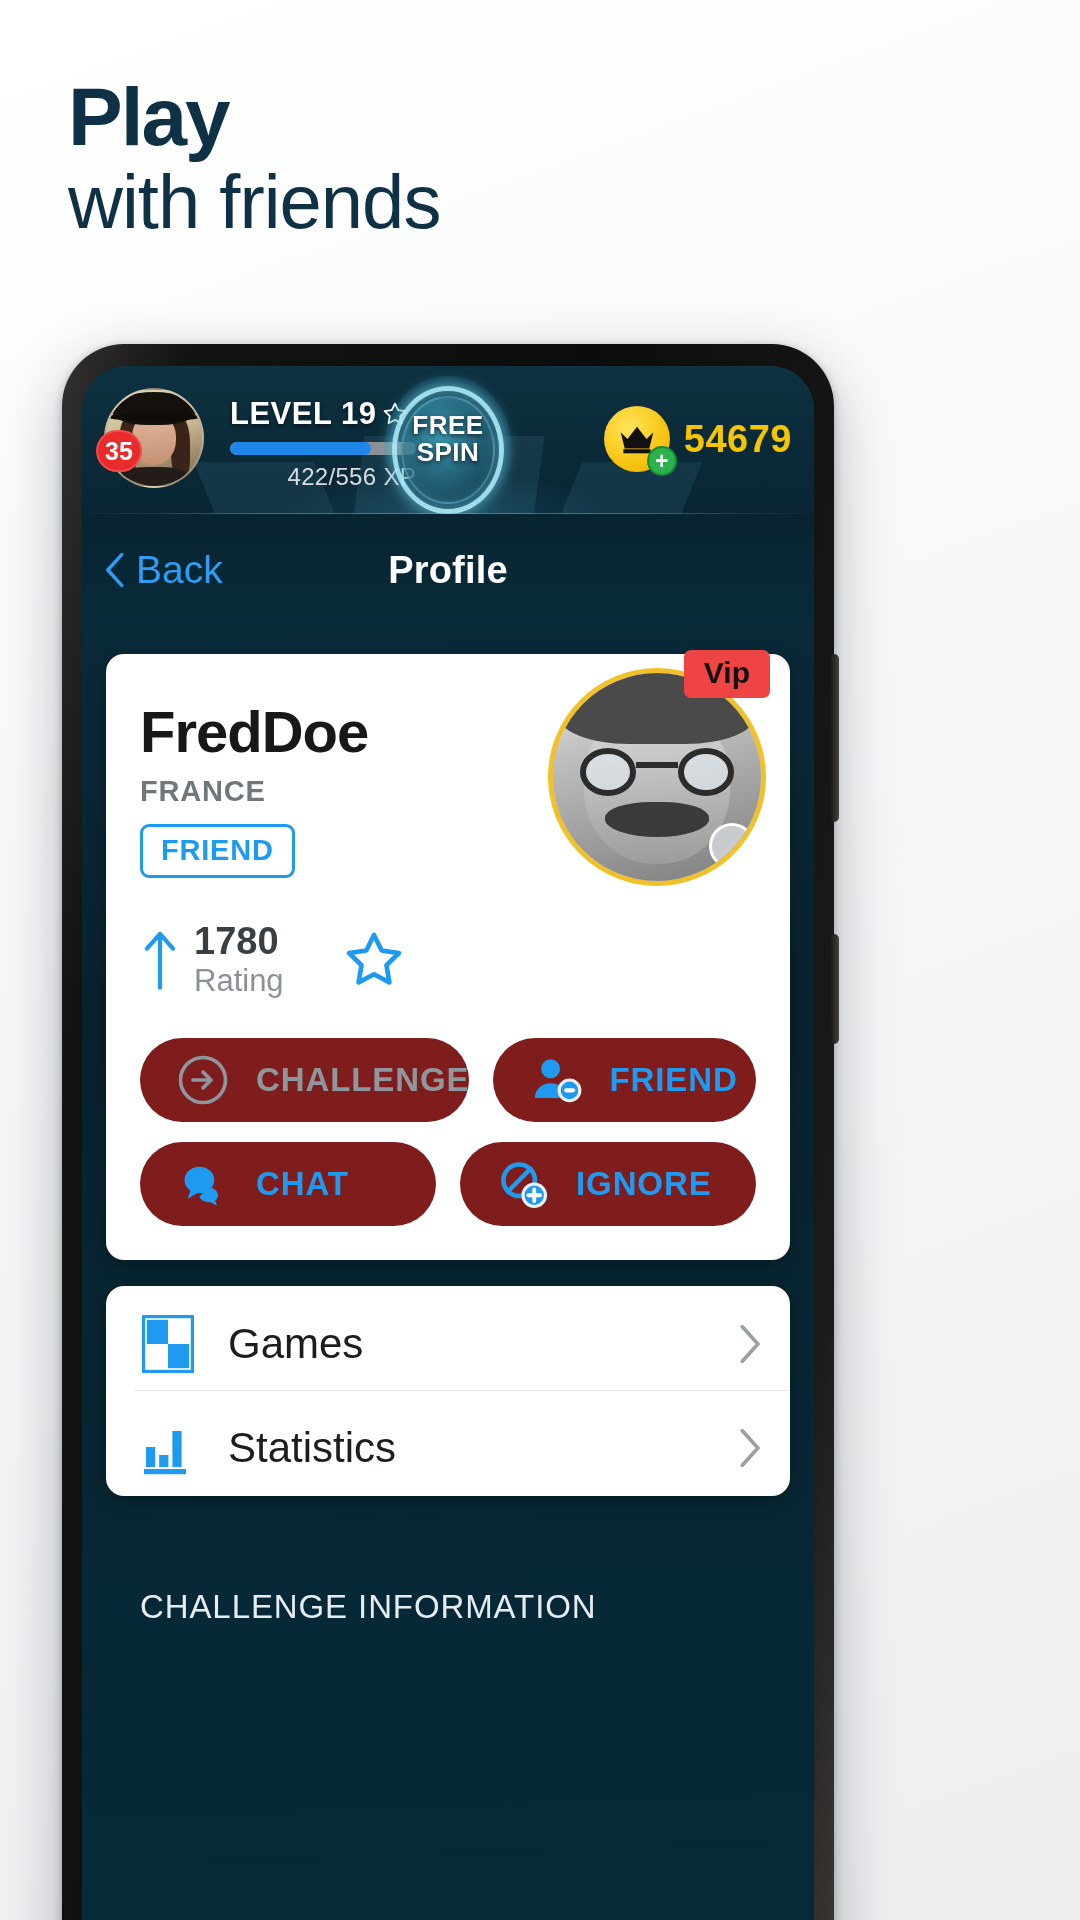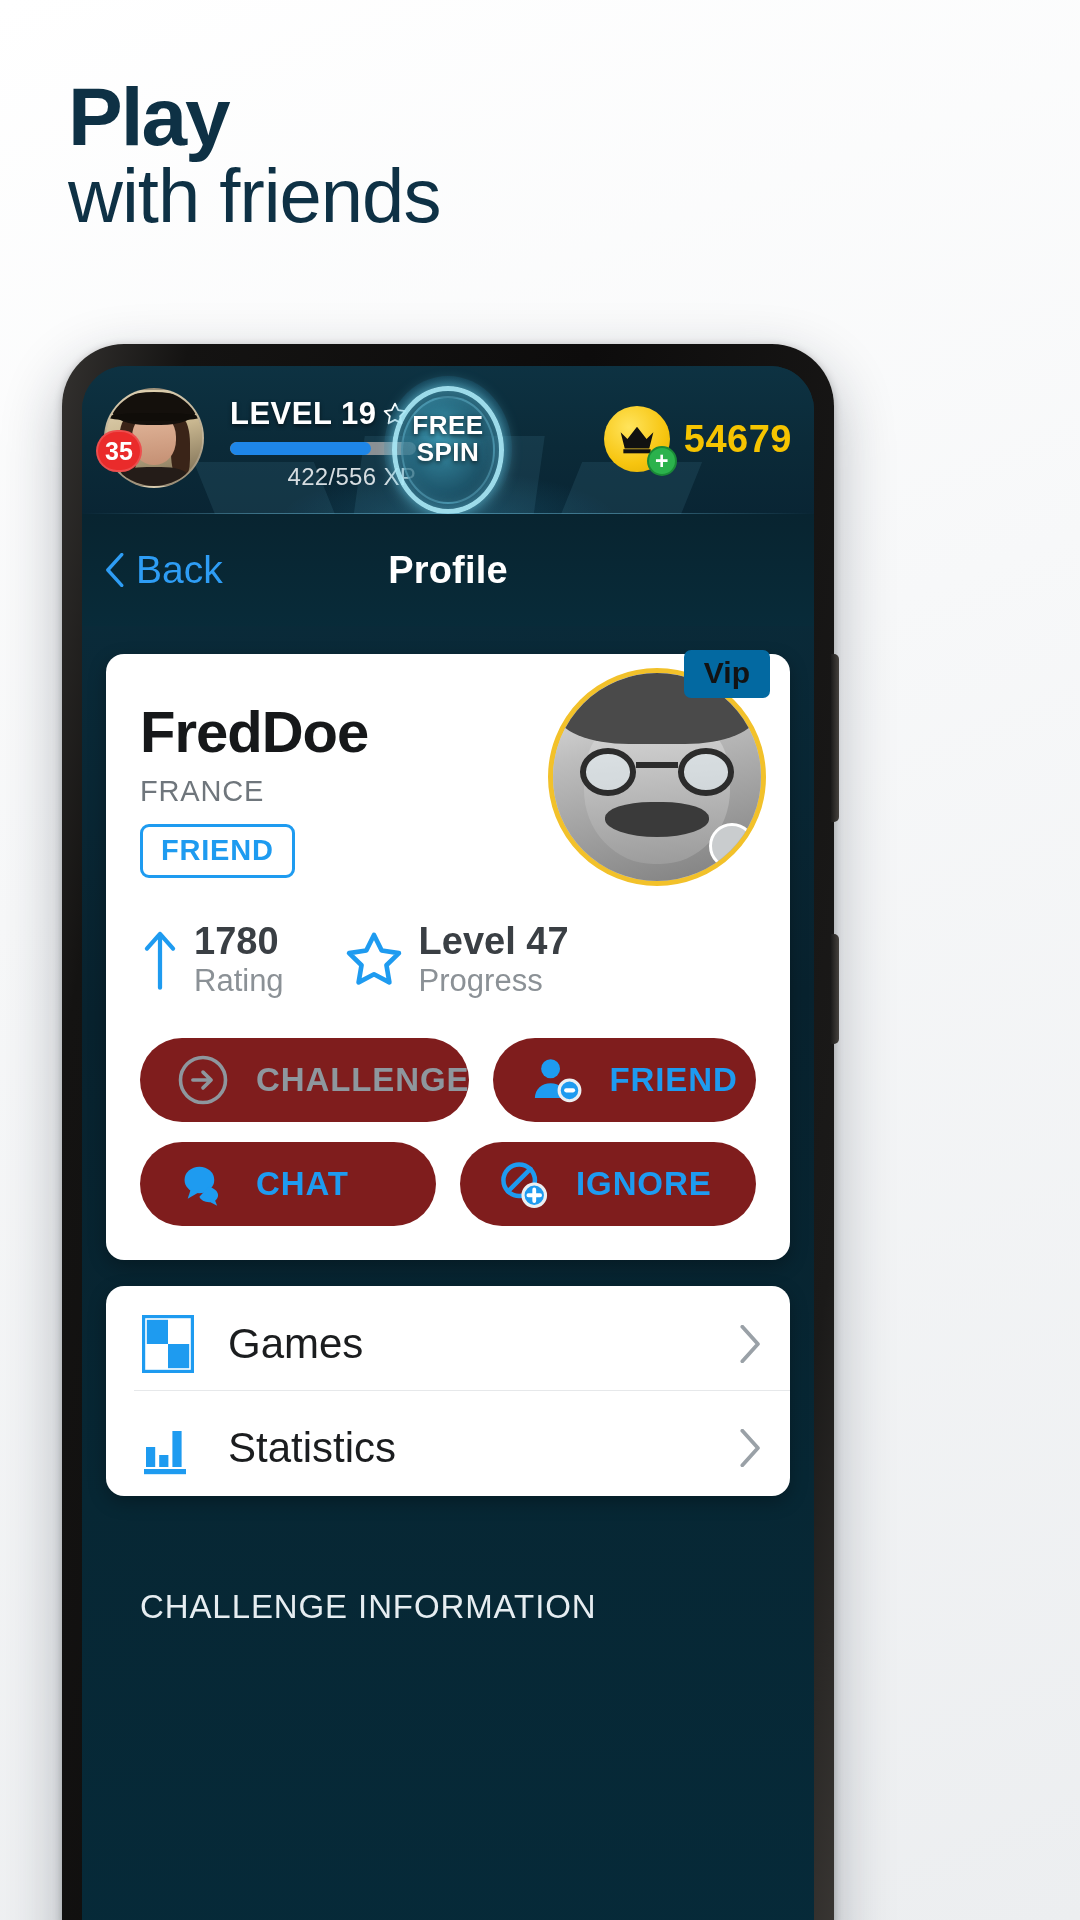--- a/index.html
+++ b/index.html
@@ -12,21 +12,21 @@
   }
 
   
   .headline { position:absolute; left:68px; top:78px; color:#0e3145; }
   .headline .l1 {
     font-size:82px; font-weight:bold; line-height:0.95;
     letter-spacing:-2px;
   }
   .headline .l2 {
     font-size:76px; font-weight:300; line-height:1.05;
-    letter-spacing:-1px; margin-top:0;
+    letter-spacing:-1px; margin-top:6px;
   }
 
   
   .phone {
     position:absolute; left:62px; top:344px;
     width:772px; height:1620px;
     border-radius:62px 62px 0 0;
     background:linear-gradient(100deg,#33312f 0%,#141312 12%,#0d0c0c 50%,#1b1a19 88%,#3a3734 100%);
     box-shadow:0 22px 60px rgba(20,30,45,0.30), 0 2px 8px rgba(0,0,0,0.25);
     padding:22px 20px 0 20px;
@@ -179,21 +179,21 @@
   .content { position:relative; padding:28px 24px 0 24px; }
   .card {
     background:#ffffff; border-radius:18px;
     box-shadow:0 6px 18px rgba(0,0,0,0.28);
     position:relative;
   }
   .pcard { padding:44px 34px 34px 34px; }
 
   .pname { font-size:58px; font-weight:bold; color:#16181a; letter-spacing:-1px; }
   .pcountry {
-    margin-top:10px; font-size:29px; font-weight:normal;
+    margin-top:10px; font-size:29px; font-weight:bold;
     color:#6f767c; letter-spacing:0.8px;
   }
   .pbadge {
     display:inline-block; margin-top:16px;
     border:3px solid #1e9bf0; border-radius:9px;
     padding:7px 18px 8px 18px;
     color:#1e9bf0; font-size:29px; font-weight:bold; letter-spacing:0.8px;
   }
 
   .stats { display:flex; gap:59px; margin-top:44px; }
@@ -219,21 +219,21 @@
   .ab-gl-l { left:13%; } .ab-gl-r { right:13%; }
   .ab-gl-bridge { position:absolute; left:40%; top:43%; width:20%; height:6px; background:#2c2c2c; }
   .ab-mous { position:absolute; left:25%; top:62%; width:50%; height:17%; background:#3a3a3a; border-radius:46% 46% 52% 52%; }
   .ab-dot {
     position:absolute; right:6px; bottom:12px;
     width:46px; height:46px; border-radius:50%;
     background:#c9ccce; border:3px solid #ffffff;
   }
   .vip {
     position:absolute; right:20px; top:-4px; z-index:4;
-    background:#0369a1; color:#121212;
+    background:#ef4444; color:#121212;
     font-size:30px; font-weight:bold;
     padding:6px 20px 8px 20px; border-radius:7px;
   }
 
   .actions { margin-top:40px; }
   .arow { display:flex; gap:24px; margin-bottom:20px; }
   .arow:last-child { margin-bottom:0; }
   .abtn {
     flex:1; height:84px; border-radius:42px;
     background:#7f1d1d; display:flex; align-items:center;
@@ -368,24 +368,20 @@
             </svg>
             <div>
               <div class="stat-val">1780</div>
               <div class="stat-lbl">Rating</div>
             </div>
           </div>
           <div class="stat">
             <svg class="stat-ico" width="62" height="62" viewBox="0 0 24 24">
               <path d="M12 2.3l2.98 6.05 6.67.97-4.83 4.7 1.14 6.65L12 17.53 6.04 20.67l1.14-6.65-4.83-4.7 6.67-.97z" fill="none" stroke="#1e9bf0" stroke-width="1.8" stroke-linejoin="round"></path>
             </svg>
-            <div>
-              <div class="stat-val">Level 47</div>
-              <div class="stat-lbl">Progress</div>
-            </div>
           </div>
         </div>
 
         <div class="actions">
           <div class="arow">
             <div class="abtn disabled">
               <svg width="54" height="54" viewBox="0 0 24 24">
                 <circle cx="12" cy="12" r="10" fill="none" stroke="#8e979e" stroke-width="1.6"></circle>
                 <path d="M7.5 12h8M12 8.5l3.6 3.5-3.6 3.5" fill="none" stroke="#8e979e" stroke-width="1.6" stroke-linecap="round" stroke-linejoin="round"></path>
               </svg>

